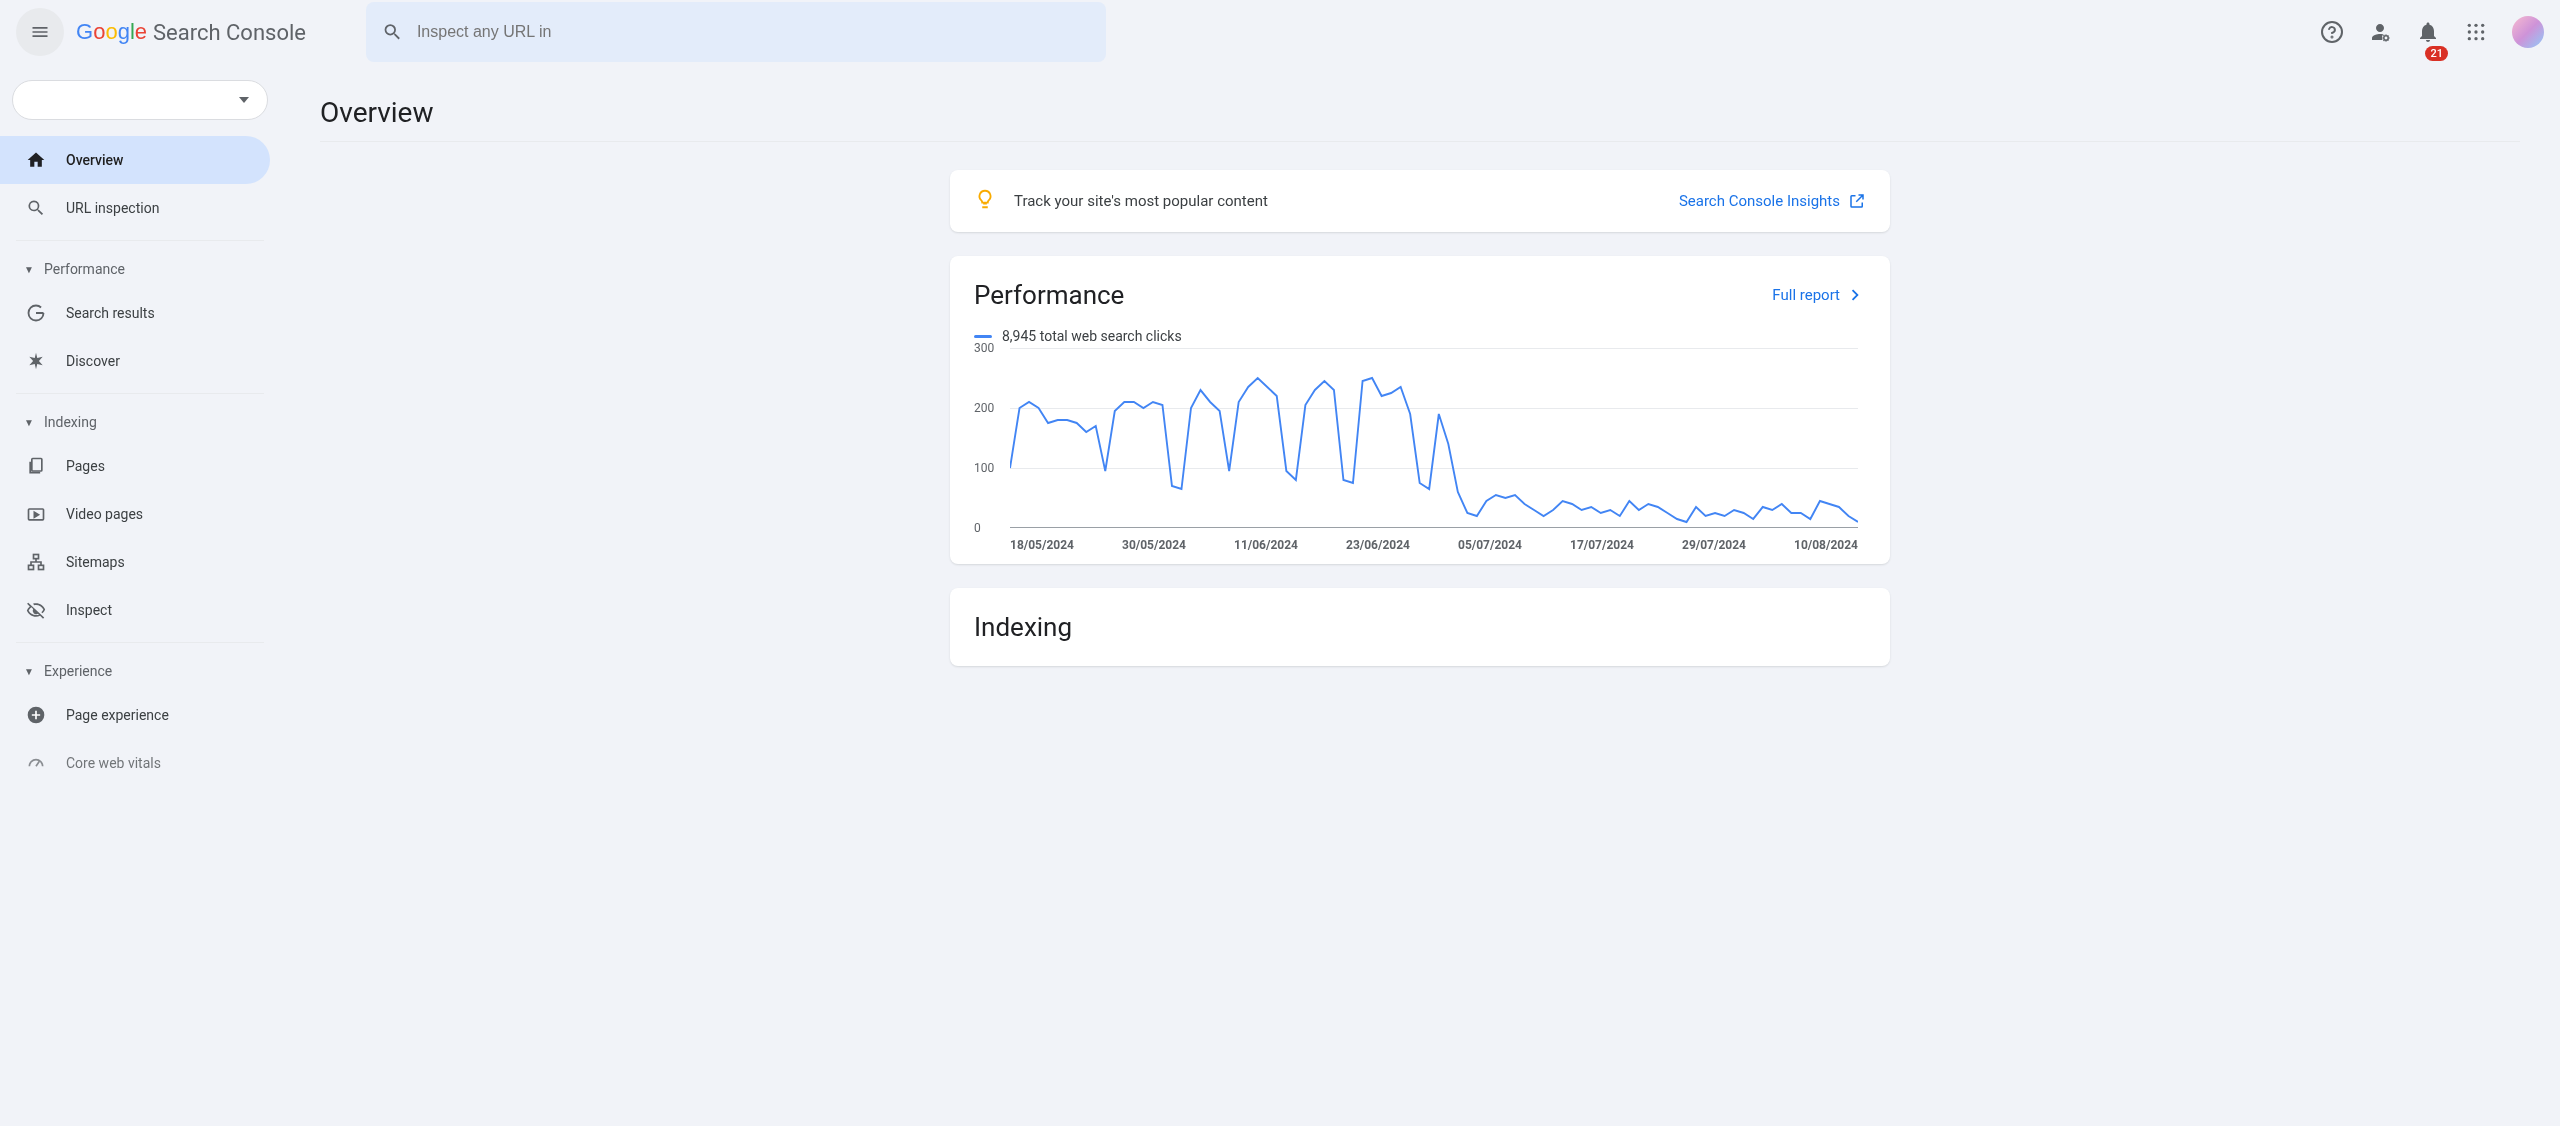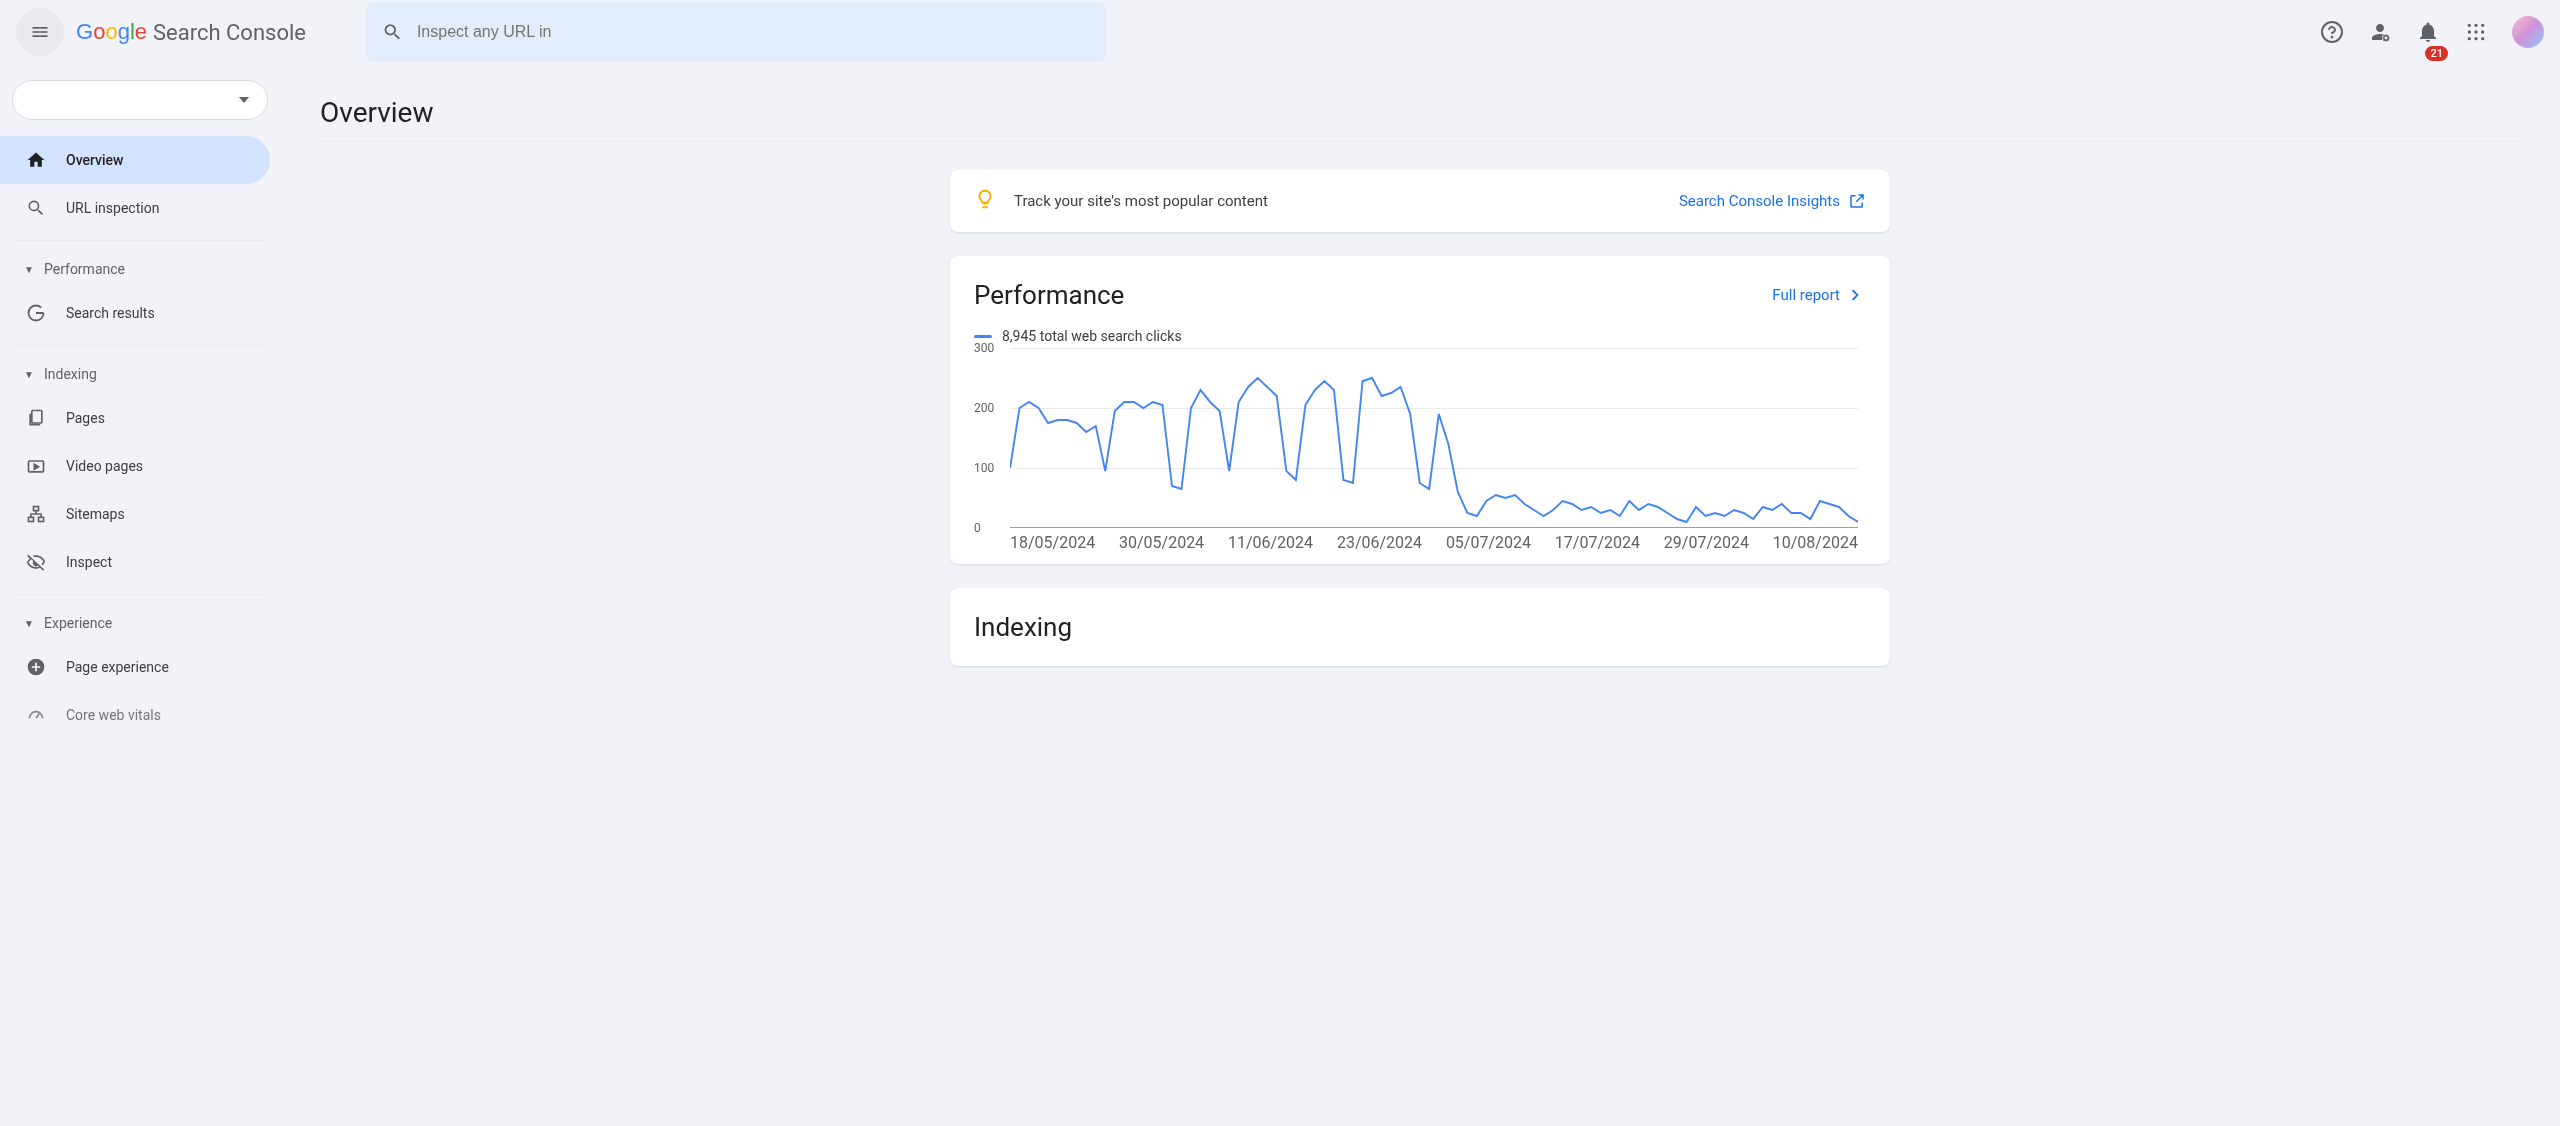--- a/index.html
+++ b/index.html
@@ -249,23 +249,24 @@
 }
 .axis-line {
   position: absolute;
   left: 0; right: 0; bottom: 20px;
   height: 1px;
   background: #9aa0a6;
 }
 .x-labels {
   display: flex;
   justify-content: space-between;
-  font-size: 16px;
+  font-size: 12px;
   color: #5f6368;
   padding-top: 6px;
+  font-weight: bold;
 }
 svg.chart-line {
   position: absolute;
   top: 0; left: 0;
   width: 100%;
   height: 180px;
 }
 .indexing-card { padding: 24px; min-height: 70px; }
 </style>
 </head>
@@ -356,20 +357,28 @@
       <span class="caret">▼</span>
       <span>Performance</span>
     </div>
     <div class="nav-item">
       <span class="nav-icon">
         <svg width="20" height="20" viewBox="0 0 24 24" fill="none" stroke="#5f6368" stroke-width="2.2">
             <path d="M21 12c0 5-4 9-9 9s-9-4-9-9 4-9 9-9c2.4 0 4.5.9 6.1 2.4M21 12h-9"></path>
           </svg>
       </span>
       <span>Search results</span>
+    </div>
+    <div class="nav-item">
+      <span class="nav-icon">
+        <svg width="20" height="20" viewBox="0 0 24 24" fill="#5f6368">
+            <path d="M12 2l1.5 6.5L20 7l-4.5 5L20 17l-6.5-1.5L12 22l-1.5-6.5L4 17l4.5-5L4 7l6.5 1.5z"></path>
+          </svg>
+      </span>
+      <span>Discover</span>
     </div>
 
     <div class="nav-divider"></div>
 
     <div class="section-header">
       <span class="caret">▼</span>
       <span>Indexing</span>
     </div>
     <div class="nav-item">
       <span class="nav-icon">

